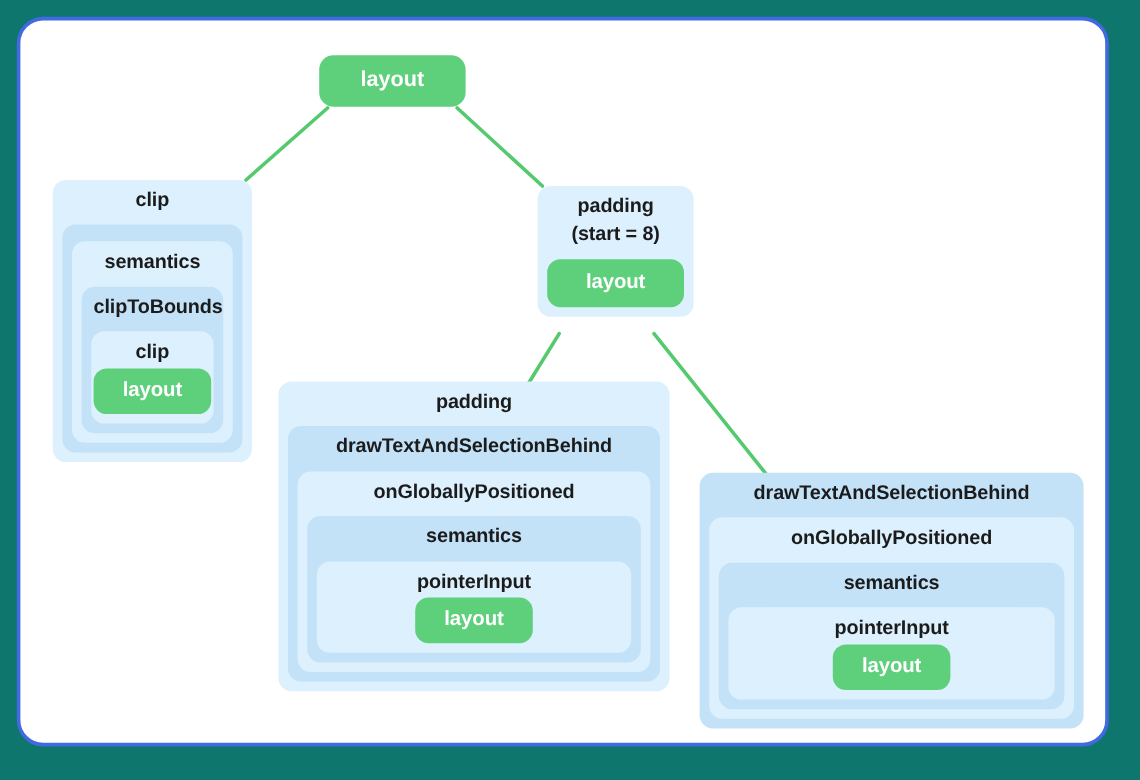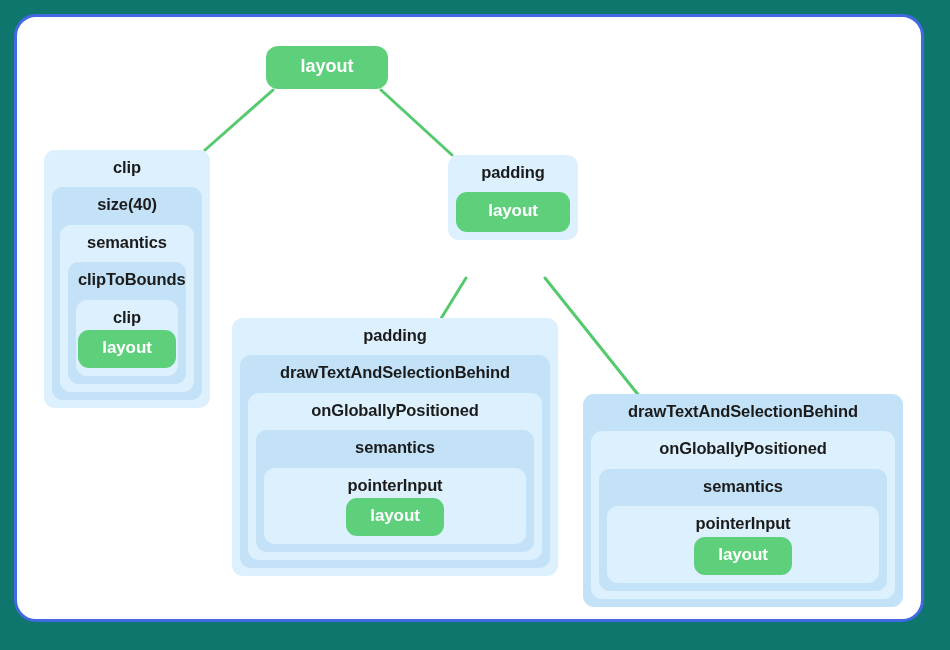--- a/index.html
+++ b/index.html
@@ -156,21 +156,20 @@
 
   <div class="node" id="node-root">
     <div class="leaf">layout</div>
   </div>
 
   <div class="node" id="node-clip">
     <div class="mod shade-b">
       <span class="mod-label">clip</span>
 
       <div class="mod shade-a">
-        <span class="mod-label">size(40)</span>
 
         <div class="mod shade-b">
           <span class="mod-label">semantics</span>
 
           <div class="mod shade-a">
             <span class="mod-label">clipToBounds</span>
 
             <div class="mod shade-b">
               <span class="mod-label">clip</span>
 
@@ -180,20 +179,21 @@
             </div>
           </div>
         </div>
       </div>
     </div>
   </div>
 
   <div class="node" id="node-padding-start">
     <div class="mod shade-b">
       <span class="mod-label">padding</span>
+      <span class="mod-label">(start = 8)</span>
       <div class="leaf">layout</div>
     </div>
   </div>
 
   <div class="node" id="node-padding-top">
     <div class="mod shade-b">
       <span class="mod-label">padding</span>
 
       <div class="mod shade-a">
         <span class="mod-label">drawTextAndSelectionBehind</span>

